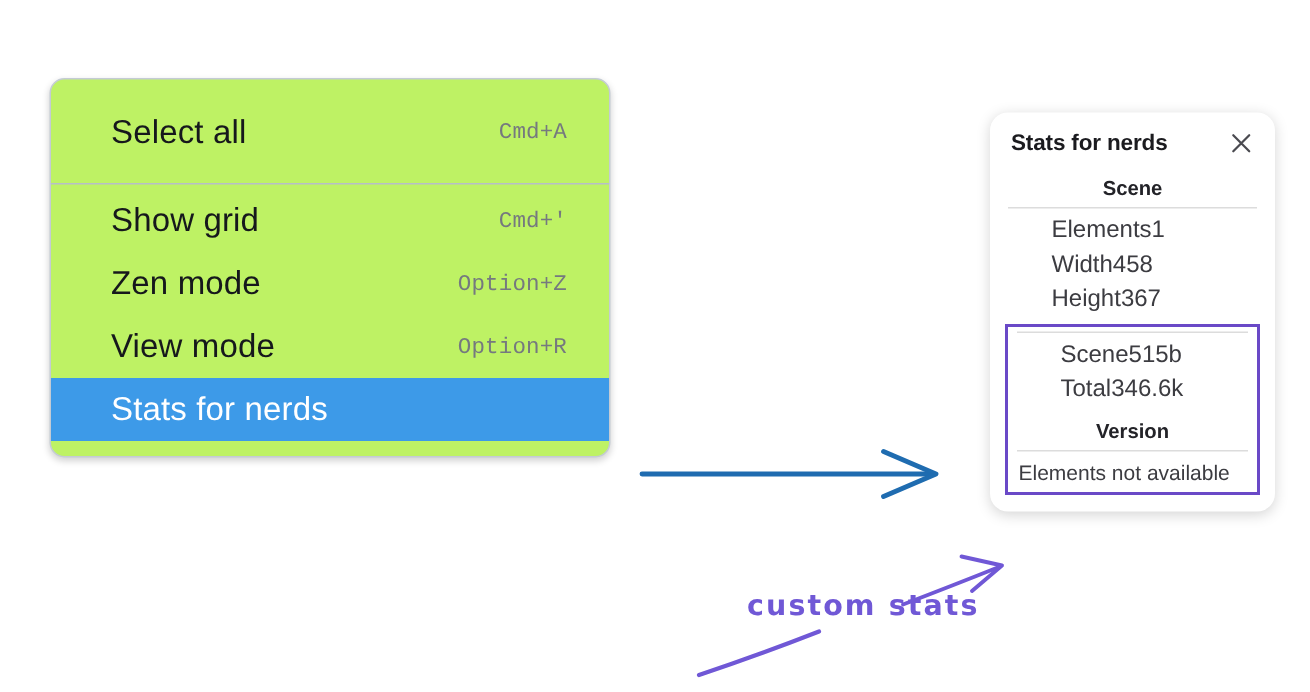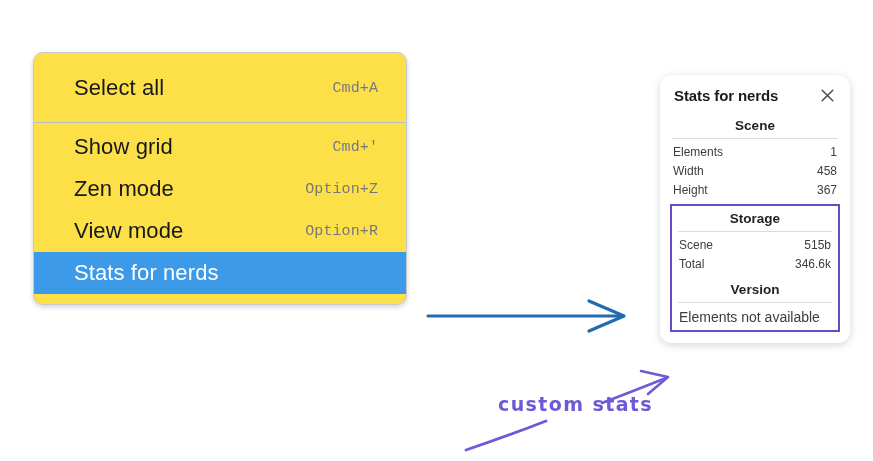--- a/index.html
+++ b/index.html
@@ -15,21 +15,21 @@
     font-family: "Liberation Sans", sans-serif;
     -webkit-font-smoothing: antialiased;
   }
 
   
   #context-menu {
     position: absolute;
     left: 33px;
     top: 52px;
     width: 372px;
-    background: #fde047;
+    background: #bef264;
     border: 1px solid #c4cbd4;
     border-radius: 10px;
     box-shadow: 0 2px 5px rgba(0,0,0,0.18);
     overflow: hidden;
   }
   .menu-group { padding: 6px 0; }
   .menu-group.group-top { padding: 14px 0 13px 0; }
   .menu-divider {
     height: 1px;
     background: #b6bec8;
@@ -96,25 +96,26 @@
   .section-head {
     text-align: center;
     font-size: 13.5px;
     font-weight: bold;
     color: #232328;
     padding: 2px 0 5px 0;
   }
   .hr { height: 1px; background: #dcdcdc; margin: 0 2px 3px 2px; }
   .stat-row {
     display: flex;
-    justify-content: space-between;
+    justify-content: flex-start;
     align-items: center;
-    font-size: 12px;
+    font-size: 16px;
     color: #3c3c41;
     padding: 2.5px 3px;
+    margin-left: 28px;
   }
   .stat-row .val { font-variant-numeric: tabular-nums; }
   .purple-box {
     border: 2px solid #6a49c7;
     padding: 3px 4px 4px 4px;
     margin-top: 5px;
   }
   .version-line {
     font-size: 14px;
     color: #3c3c41;
@@ -196,21 +197,20 @@
     </div>
     <div class="stat-row">
       <span class="lbl">Height</span>
       <span class="val">367</span>
     </div>
   </div>
 
   <div class="purple-box">
 
     <div>
-      <div class="section-head">Storage</div>
       <div class="hr"></div>
       <div class="stat-row">
         <span class="lbl">Scene</span>
         <span class="val">515b</span>
       </div>
       <div class="stat-row">
         <span class="lbl">Total</span>
         <span class="val">346.6k</span>
       </div>
     </div>

